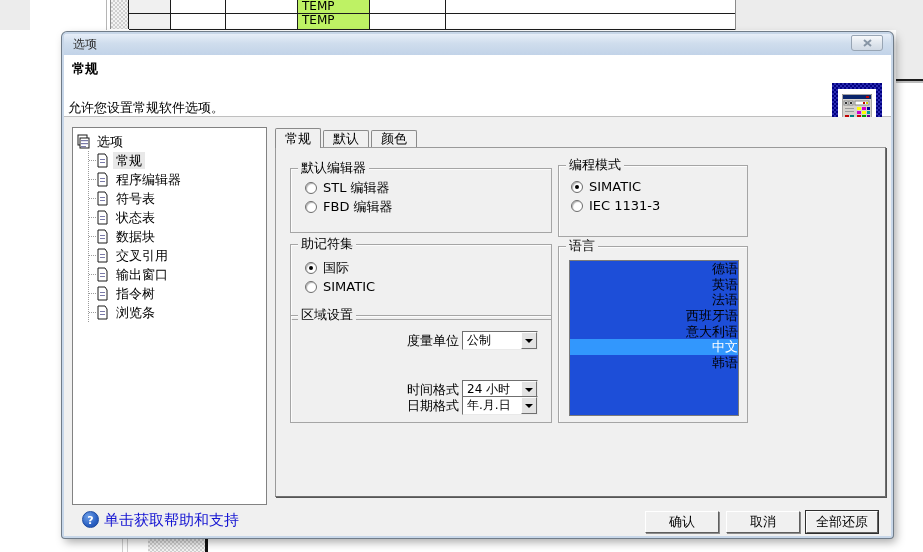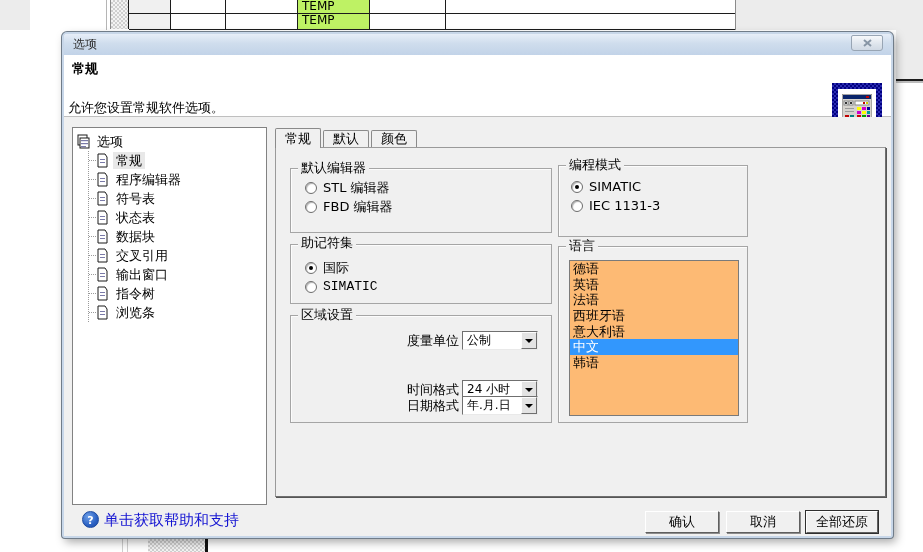--- a/index.html
+++ b/index.html
@@ -132,21 +132,21 @@
     display:flex; align-items:center; justify-content:center;
   }
   .combo-arrow::after {
     content:""; width:0; height:0;
     border-left:4px solid transparent; border-right:4px solid transparent; border-top:4px solid #000;
   }
 
   
   .listbox {
     position:absolute; left:10px; top:13px; width:170px; height:156px;
-    background:#fdba74; border:1px solid #7a7a7a; overflow:hidden; cursor:default;
+    background:#1d4ed8; border:1px solid #7a7a7a; overflow:hidden; cursor:default;text-align:right;
   }
   .list-item { height:15.7px; line-height:15.7px; padding-left:3px; }
   .list-item.selected { background:#3297fd; color:#fff; }
 
   
   .help-icon {
     left:18px; top:394px; width:17px; height:17px; border-radius:50%;
     background:radial-gradient(circle at 35% 30%, #6fa0e8, #2b62c4 60%, #1c4aa0);
     color:#fff; font-size:11px; font-weight:bold; text-align:center; line-height:17px;
     border:1px solid #1c4aa0;
@@ -340,21 +340,21 @@
             <span class="radio"></span>
             <span>STL 编辑器</span>
           </div>
           <div class="radio-row">
             <span class="radio"></span>
             <span>FBD 编辑器</span>
           </div>
         </div>
       </div>
 
-      <div class="abs group" style="left:14px;top:96px;width:262px;height:60px;font-family:Liberation Mono, monospace;">
+      <div class="abs group" style="left:14px;top:96px;width:262px;height:76px;">
         <div class="group-label">助记符集</div>
         <div class="abs" style="left:14px;top:13px;right:4px;">
           <div class="radio-row">
             <span class="radio checked"></span>
             <span>国际</span>
           </div>
           <div class="radio-row">
             <span class="radio"></span>
             <span>SIMATIC</span>
           </div>

